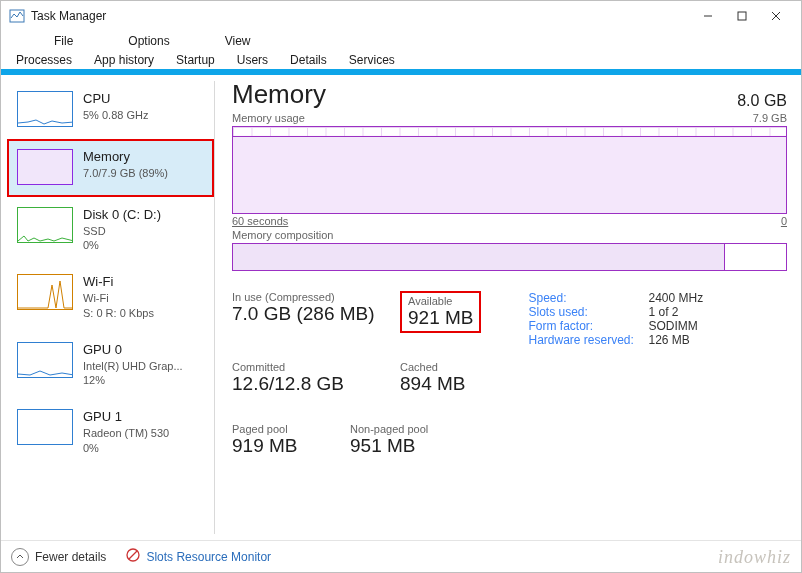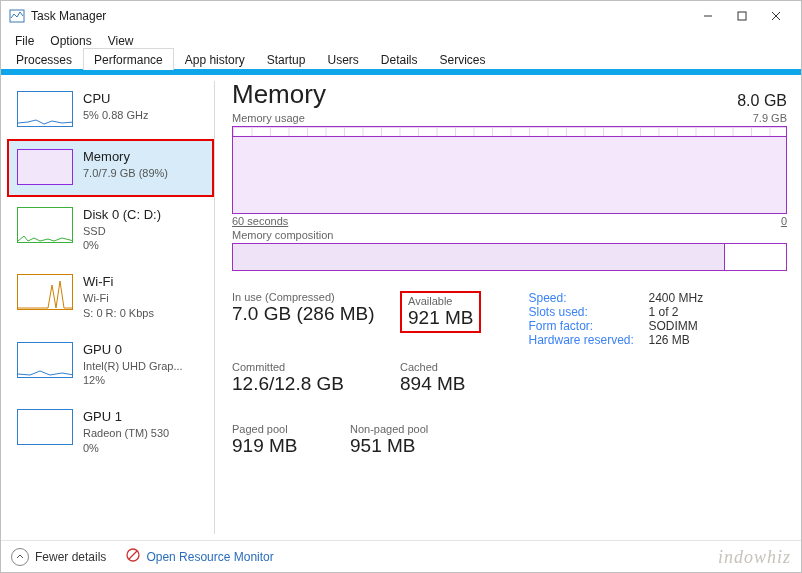--- a/index.html
+++ b/index.html
@@ -7,21 +7,21 @@
   body { width:802px; height:573px; border:1px solid #bfbfbf; background:#fff; position:relative; }
   
   .titlebar { height:30px; display:flex; align-items:center; padding:0 8px; }
   .titlebar .icon { width:16px; height:16px; margin-right:6px; display:flex; align-items:center; justify-content:center; }
   .titlebar .title { flex:1; }
   .winctrl { display:flex; }
   .winctrl div { width:34px; height:30px; display:flex; align-items:center; justify-content:center; font-size:13px; }
   .winctrl svg { stroke:#333; stroke-width:1; fill:none; }
   
   .menubar { height:20px; display:flex; align-items:center; padding:0 6px; font-size:12px; }
-  .menubar span { padding:2px 8px; }
+  .menubar span { padding:2px 8px;margin-left:39px; }
   
   .tabs { height:24px; display:flex; align-items:flex-end; border-bottom:6px solid #0ea5e9; padding:0 4px; font-size:12px; }
   .tab { padding:4px 10px 3px; border:1px solid transparent; border-bottom:none; position:relative; top:1px; }
   .tab.active { border-color:#d9d9d9; background:#fff; }
   
   .main { display:flex; height:465px; position:relative; }
   .divider { position:absolute; left:213px; top:6px; bottom:6px; width:1px; background:#d9d9d9; }
   
   .sidebar { width:213px; padding:6px 0 0 6px; overflow:hidden; }
   .side-item { display:flex; align-items:flex-start; gap:10px; padding:8px 4px 10px 8px; border:2px solid transparent; }
@@ -99,21 +99,20 @@
 </div>
 
 <div class="menubar">
   <span>File</span>
   <span>Options</span>
   <span>View</span>
 </div>
 
 <div class="tabs">
   <div class="tab">Processes</div>
-  <div class="tab active">Performance</div>
   <div class="tab">App history</div>
   <div class="tab">Startup</div>
   <div class="tab">Users</div>
   <div class="tab">Details</div>
   <div class="tab">Services</div>
 </div>
 
 <div class="main">
   <div class="divider"></div>
 
@@ -280,17 +279,17 @@
     </span>
     <span style="color:#333;">Fewer details</span>
   </div>
   <div class="link">
     <span>
       <svg width="14" height="14">
           <circle cx="7" cy="7" r="6" fill="none" stroke="#c33" stroke-width="1.3"></circle>
           <line x1="3" y1="11" x2="11" y2="3" stroke="#c33" stroke-width="1.3"></line>
         </svg>
     </span>
-    <span>Open Resource Monitor</span>
+    <span>Slots Resource Monitor</span>
   </div>
 </div>
 
 <div class="watermark">indowhiz</div>
 
 </body></html>

